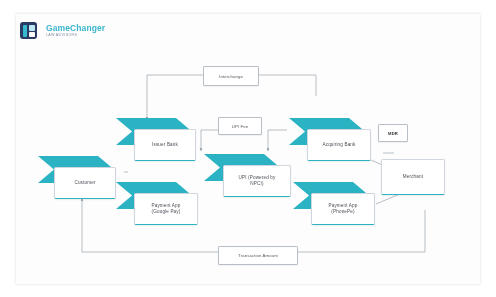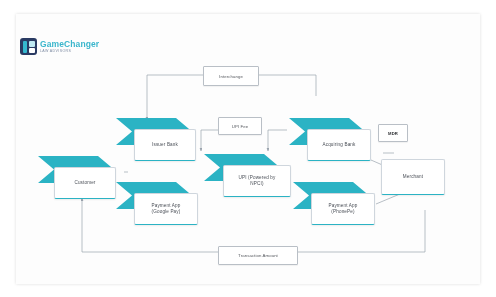--- a/index.html
+++ b/index.html
@@ -13,21 +13,21 @@
     position:absolute;
     left:16px; top:14px;
     width:464px; height:270px;
     background:#fdfdfd;
     box-shadow:0 0 3px rgba(0,0,0,0.14);
     overflow:hidden;
   }
   
   #logo{
     position:absolute; left:4px; top:8px;
-    display:flex; align-items:center; gap:3px;margin-top:16px;
+    display:flex; align-items:center; gap:9px;
   }
   #logo-mark{
     width:17px;height:17px;border-radius:3px;
     background:#2a3b63;
     position:relative; flex:none;
   }
   #logo-mark .g1{
     position:absolute;left:2.5px;top:2.5px;width:4.5px;height:12px;
     background:#35b9cf;border-radius:1px;
   }

